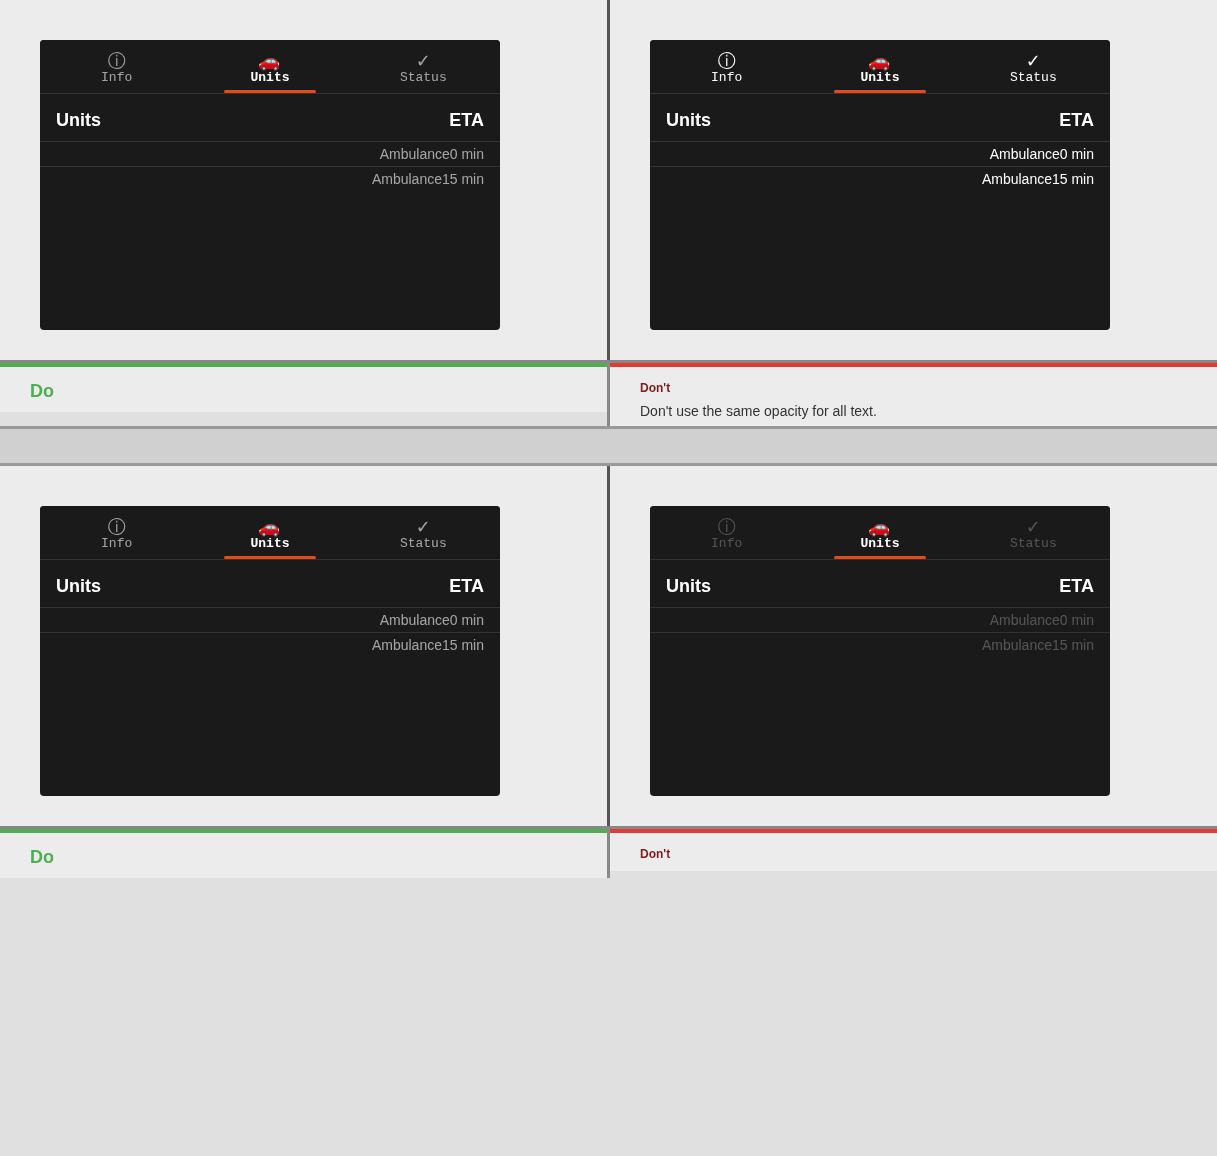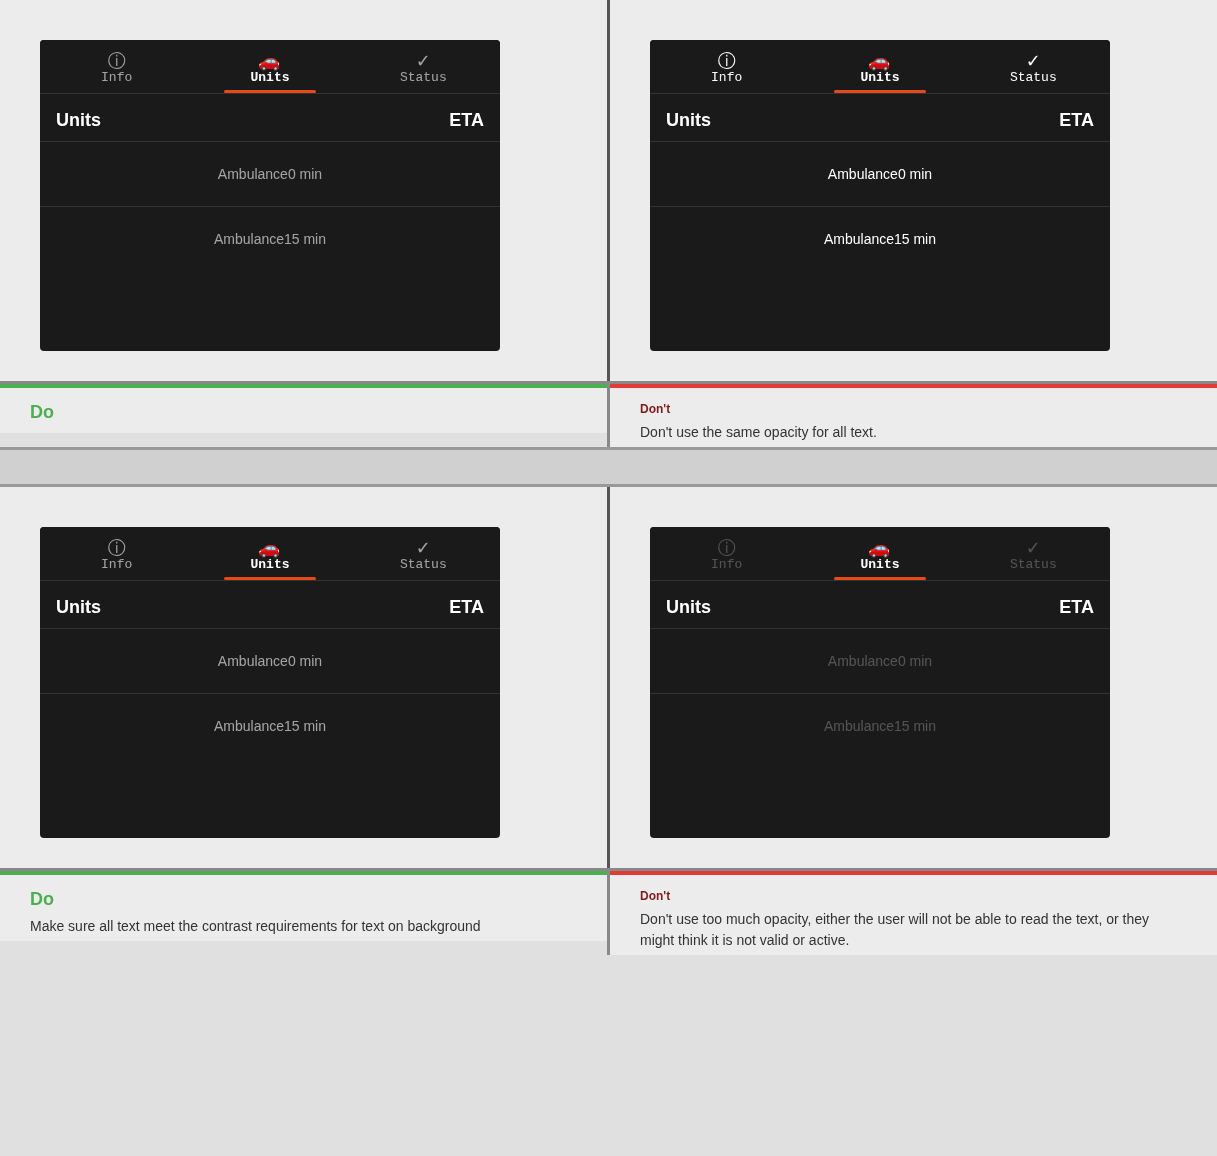--- a/index.html
+++ b/index.html
@@ -119,22 +119,22 @@
     .table-header {
       display: flex;
       justify-content: space-between;
       padding: 16px 16px 10px 16px;
       font-size: 18px;
       font-weight: 700;
     }
 
     .table-row-item {
       display: flex;
-      justify-content: center;
-      padding: 24px 16px;
+      justify-content: flex-end;
+      padding: 4px 16px;
       font-size: 14px;
       border-top: 1px solid #333;
     }
 
     
     .normal-contrast .table-header { color: #fff; }
     .normal-contrast .table-row-item { color: rgba(255,255,255,0.6); }
 
     
     .same-opacity-table .table-header { color: #fff; }
@@ -326,25 +326,23 @@
         </div>
       </div>
     </div>
   </div>
 
   <div style="display:flex;">
     <div style="flex:1; border-right: 3px solid #888;">
       <div class="divider-green"></div>
       <div class="label-section">
         <div class="do-label">Do</div>
-        <div class="label-text">Make sure all text meet the contrast requirements for text on background</div>
       </div>
     </div>
     <div style="flex:1;">
       <div class="divider-red"></div>
       <div class="label-section">
         <div class="dont-label">Don't</div>
-        <div class="label-text">Don't use too much opacity, either the user will not be able to read the text, or they might think it is not valid or active.</div>
       </div>
     </div>
   </div>
 
 </div>
 
 </body></html>

